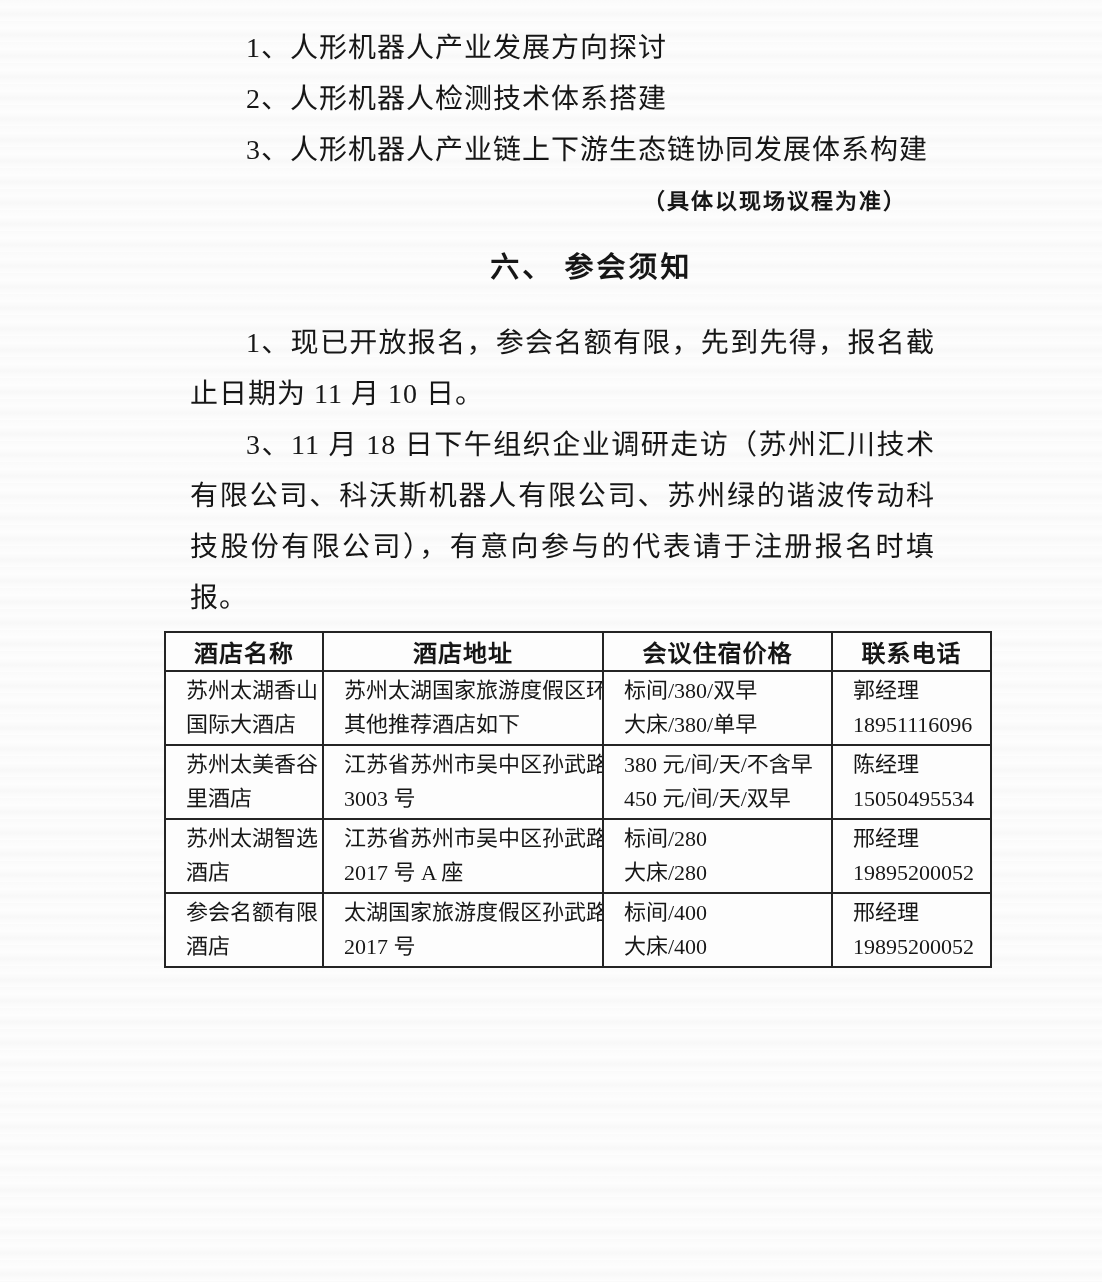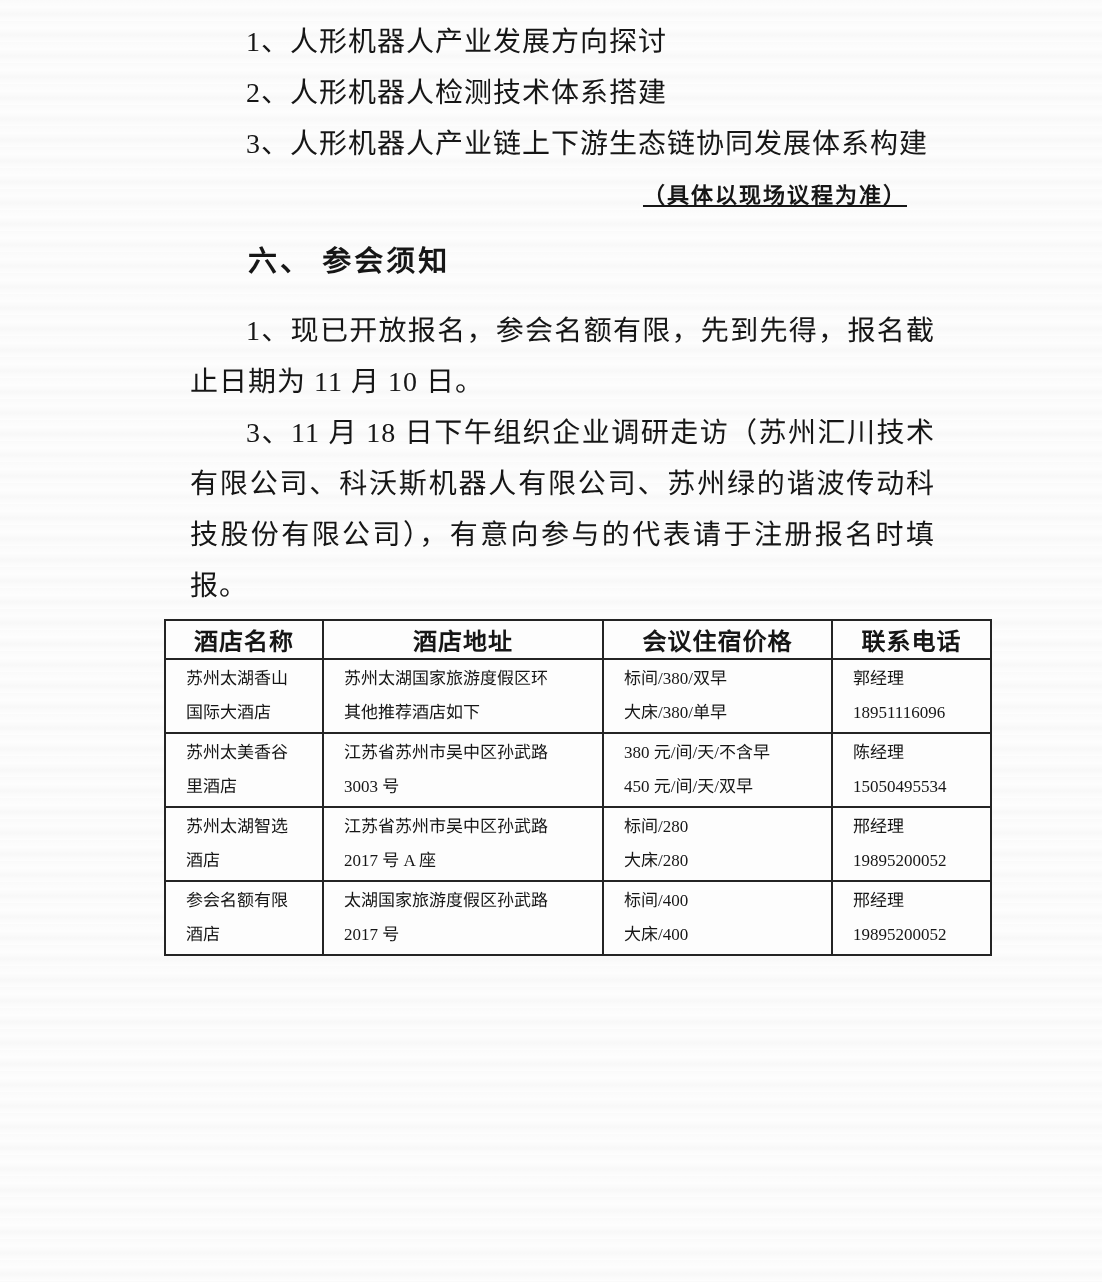--- a/index.html
+++ b/index.html
@@ -18,47 +18,47 @@
       rgba(0,0,0,0.0) 7px,
       rgba(0,0,0,0.018) 14px,
       rgba(0,0,0,0.0) 21px
     );
     overflow: hidden;
     font-family: "Liberation Serif", "DejaVu Serif", serif;
     color: #161616;
     box-sizing: border-box;
   }
   .content {
-    padding: 16px 167px 0 190px;
+    padding: 22px 167px 0 190px;
   }
   .body-text {
     margin: 0;
     font-size: 28px;
     line-height: 51px;
     text-indent: 2em;
     text-align: justify;
     letter-spacing: 1px;
   }
   .agenda-note {
     margin: 8px 0 13px 0;
     font-size: 22px;
     line-height: 38px;
     font-weight: bold;
     text-align: right;
     padding-right: 28px;
     letter-spacing: 2px;
-    text-decoration: underline;
   }
   .section-heading {
-    margin: 26px 0 24px 0;
+    margin: 26px 0 30px 0;
     font-size: 29px;
     line-height: 40px;
     font-weight: bold;
     text-indent: 2em;
     letter-spacing: 3px;
+    text-align: center;
   }
   .hotel-table {
     border-collapse: collapse;
     table-layout: fixed;
     width: 826px;
     margin: 8px 0 0 164px;
     background: #fdfdfd;
   }
   .hotel-table th,
   .hotel-table td {
@@ -68,21 +68,21 @@
     overflow: hidden;
   }
   .hotel-table th {
     font-size: 24px;
     font-weight: bold;
     height: 32px;
     letter-spacing: 1px;
   }
   .hotel-table td {
     height: 70px;
-    font-size: 17px;
+    font-size: 22px;
     font-weight: normal;
     padding-left: 20px;
   }
   .cell-line {
     line-height: 34px;
     white-space: nowrap;
   }
 </style>
 </head>
 <body>

